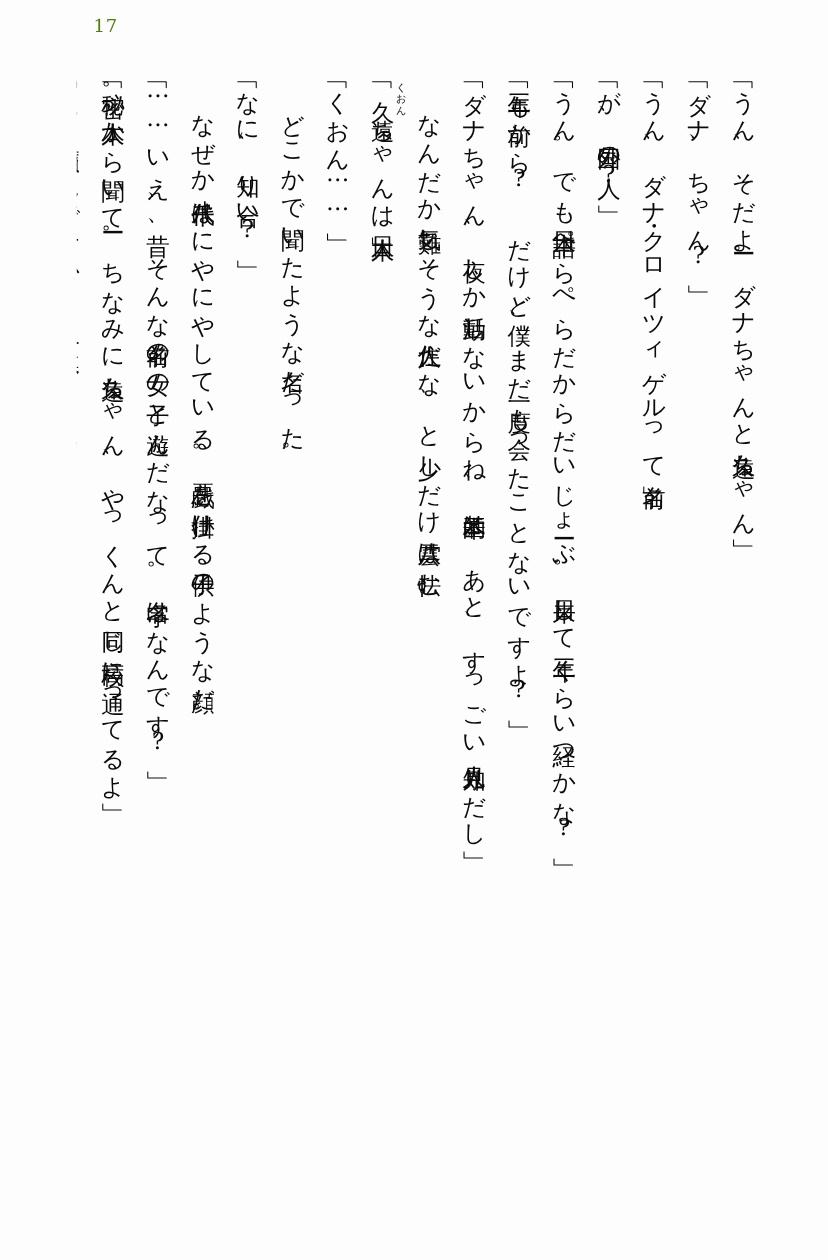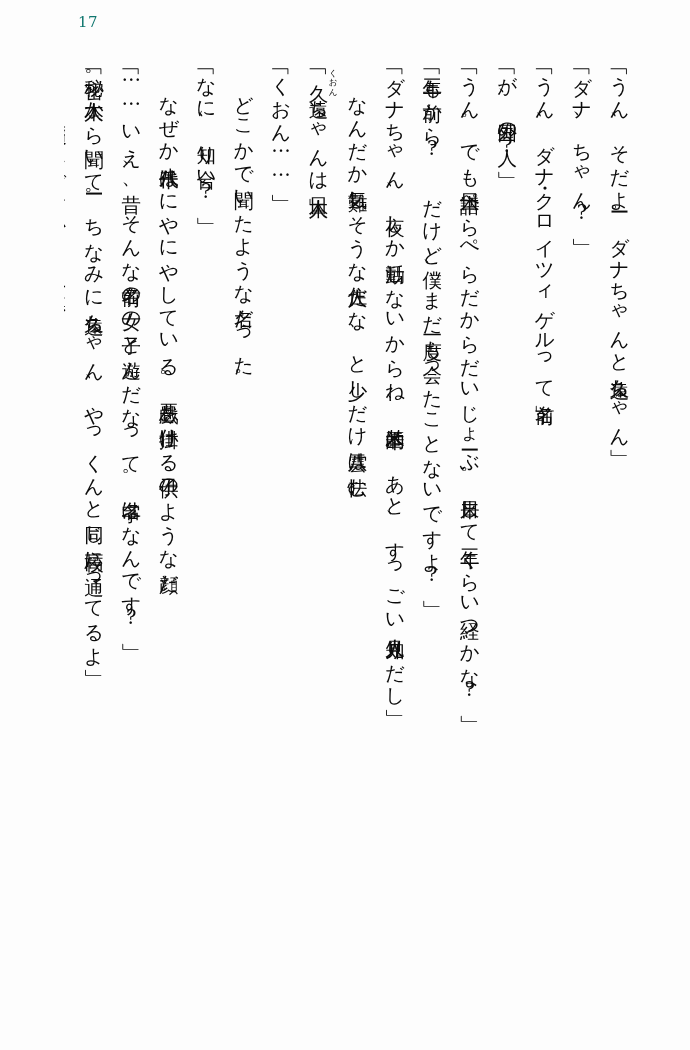--- a/index.html
+++ b/index.html
@@ -21,21 +21,21 @@
     background: #fdfdfd;
     box-sizing: border-box;
   }
   .page-number {
     position: absolute;
     top: 13px;
     left: 78px;
     font-size: 15px;
     font-family: "DejaVu Serif", "Liberation Serif", serif;
     letter-spacing: 0.5px;
-    color: #0f766e;
+    color: #4d7c0f;
   }
   .body-text {
     position: absolute;
     top: 62px;
     right: 52px;
     left: 64px;
     bottom: 30px;
     writing-mode: vertical-rl;
     text-orientation: upright;
     font-size: 19.5px;

